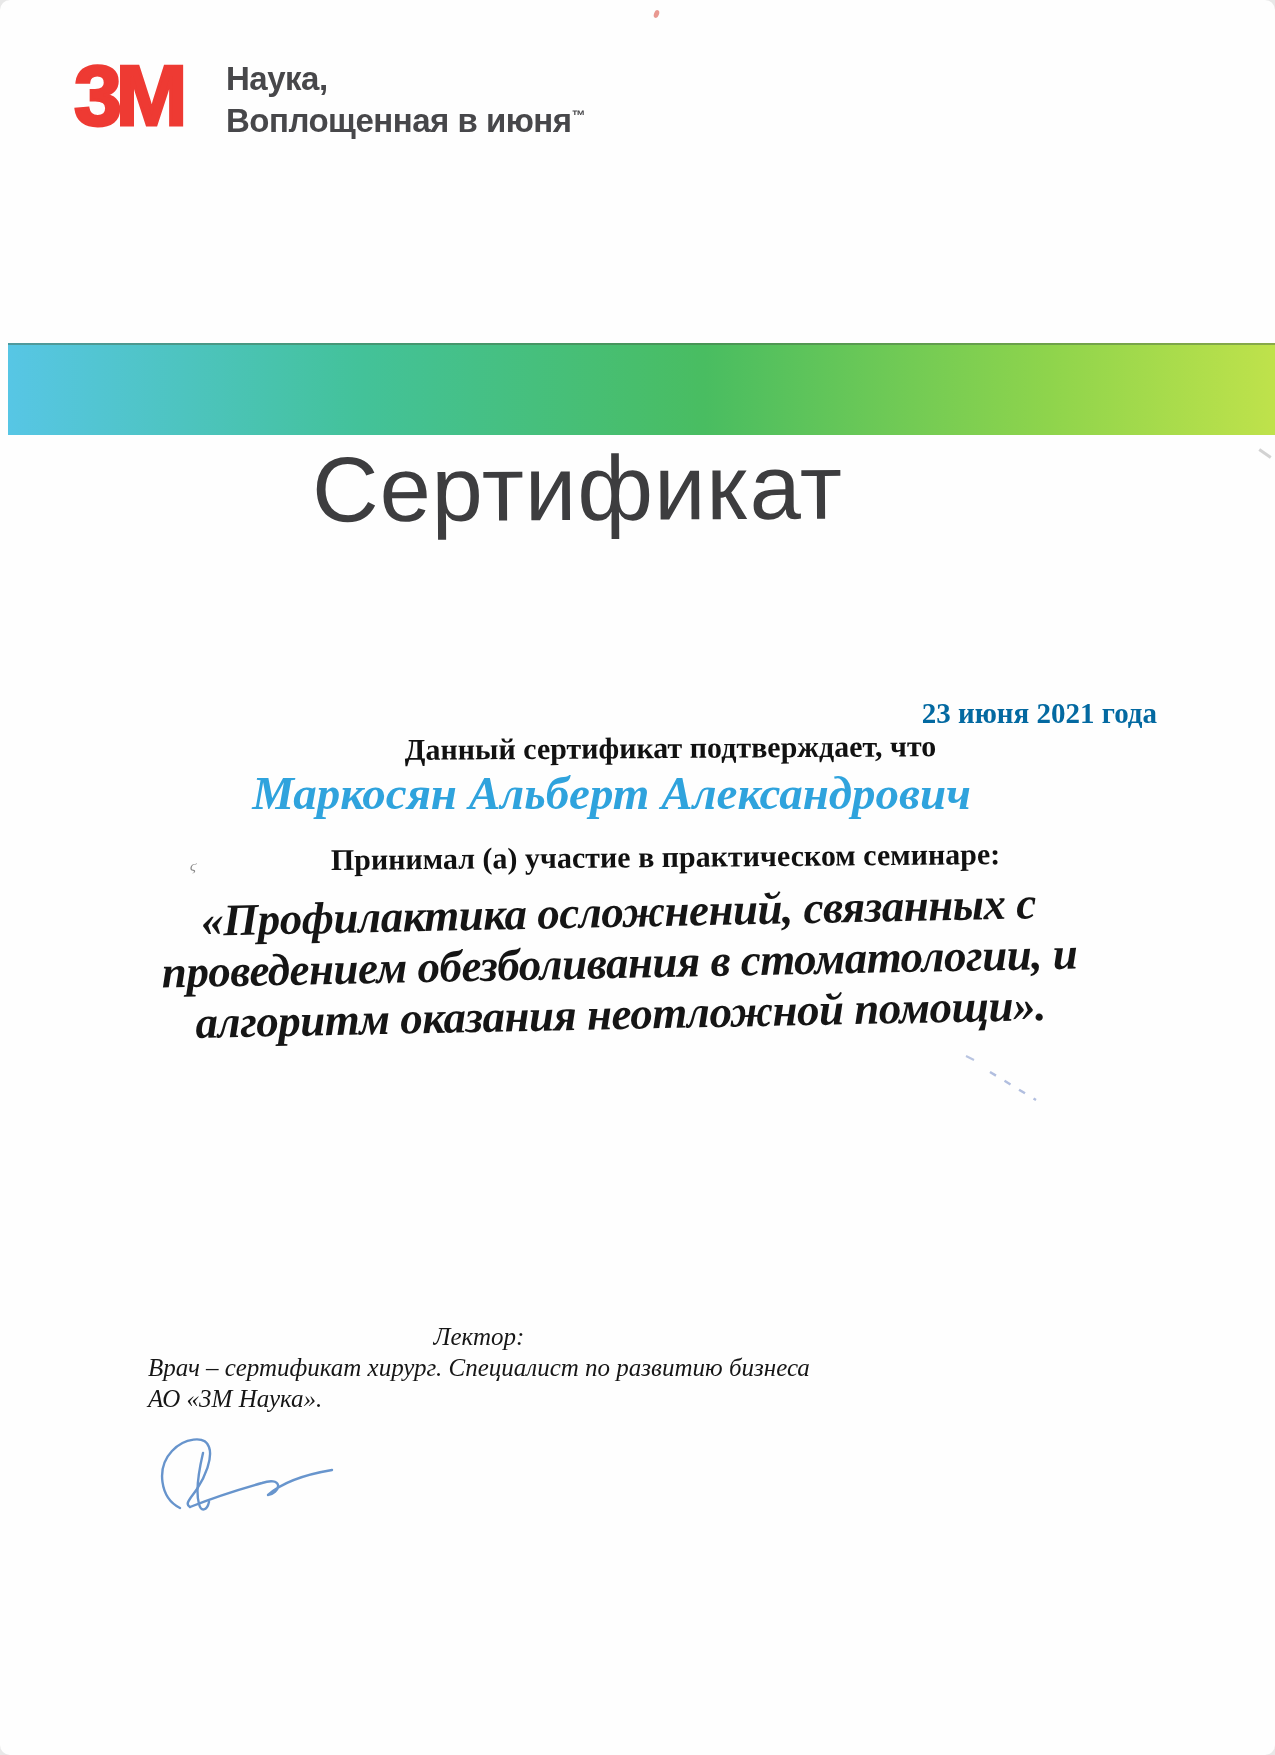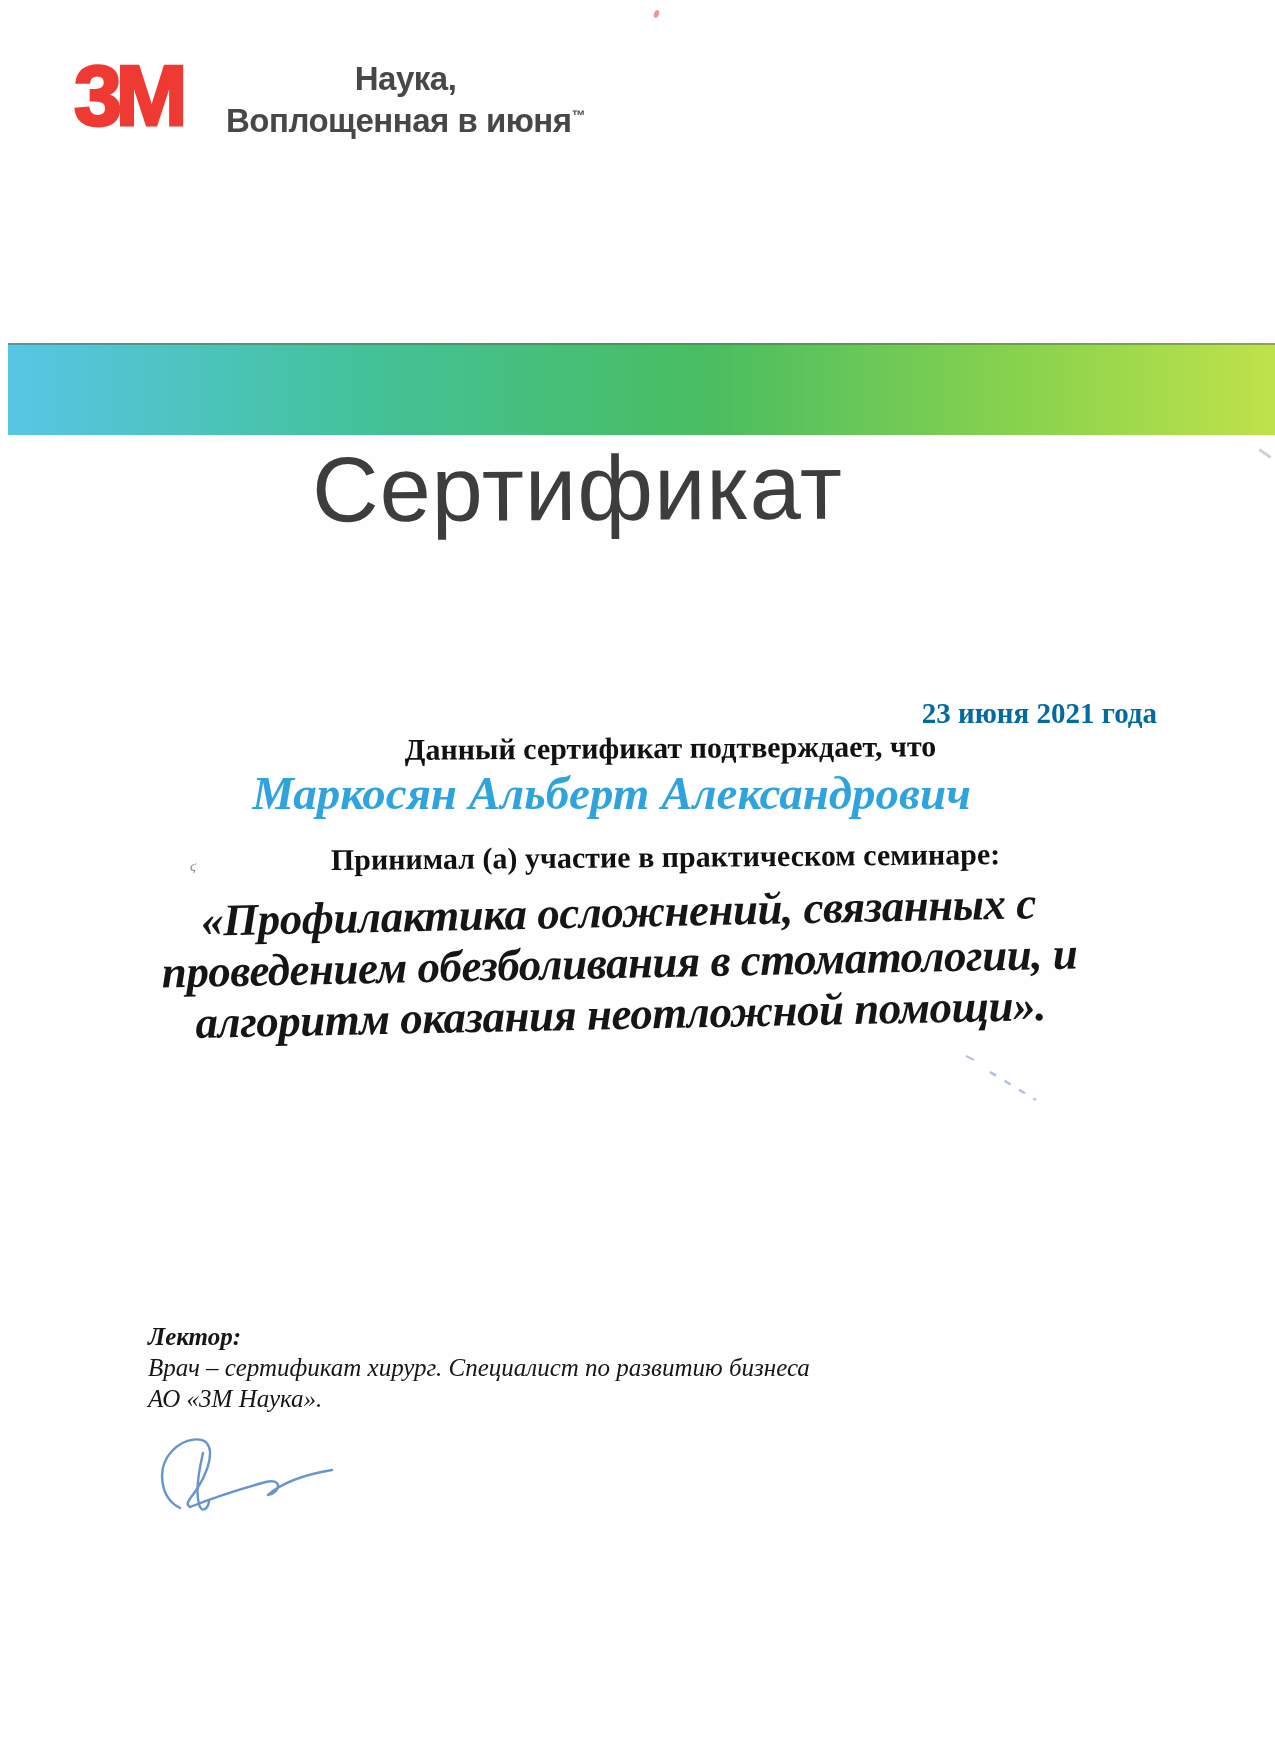--- a/index.html
+++ b/index.html
@@ -4,39 +4,39 @@
 <style>
   html,body{margin:0;padding:0;background:#e8e8e8;}
   .page{
     position:relative;
     width:1275px;height:1755px;
     margin:0 auto;
     background:#fefefe;
     overflow:hidden;
     font-family:"Liberation Serif", serif;
     color:#1a1a1a;
+    border-radius:10px;
   }
   
   .logo{
     position:absolute;left:74px;top:52px;
     font-family:"Liberation Sans", sans-serif;
     font-weight:700;
     font-size:86px;line-height:86px;
     letter-spacing:-6px;
     color:#ee3a33;
     -webkit-text-stroke:3px #ee3a33;
   }
   .tagline{
     position:absolute;left:226px;top:60px;
     font-family:"Liberation Sans", sans-serif;
     font-weight:700;
     font-size:33px;line-height:37px;
     color:#47474a;
     letter-spacing:-0.5px;
-    text-align:center;
   }
   .tagline sup{font-size:14px;vertical-align:super;}
   
   .banner{
     position:absolute;left:8px;right:0;top:343px;height:90px;
     background:linear-gradient(90deg,#57c6e5 0%,#43c299 28%,#49bd61 55%,#8ed44c 82%,#bfe24b 100%);
     border-top:2px solid rgba(70,100,70,.45);
   }
   
   .title{
@@ -77,21 +77,21 @@
     font-weight:700;font-style:italic;
     font-size:45px;line-height:51px;
     color:#151515;
     letter-spacing:-0.5px;
   }
   
   .lecturer{
     position:absolute;left:148px;top:1321px;
     font-style:italic;font-size:25px;line-height:31px;color:#161616;
   }
-  .lecturer .b{font-weight:700;}
+  .lecturer .b{font-weight:400;text-align:center;}
   
   .signature{position:absolute;left:150px;top:1432px;}
   
   .artifact{position:absolute;}
   .speck-red{
     left:654px;top:10px;width:5px;height:8px;border-radius:50%;
     background:rgba(215,70,55,.55);transform:rotate(20deg);
   }
   .stray-glyph{
     left:190px;top:858px;font-size:15px;color:#8a8a8a;

